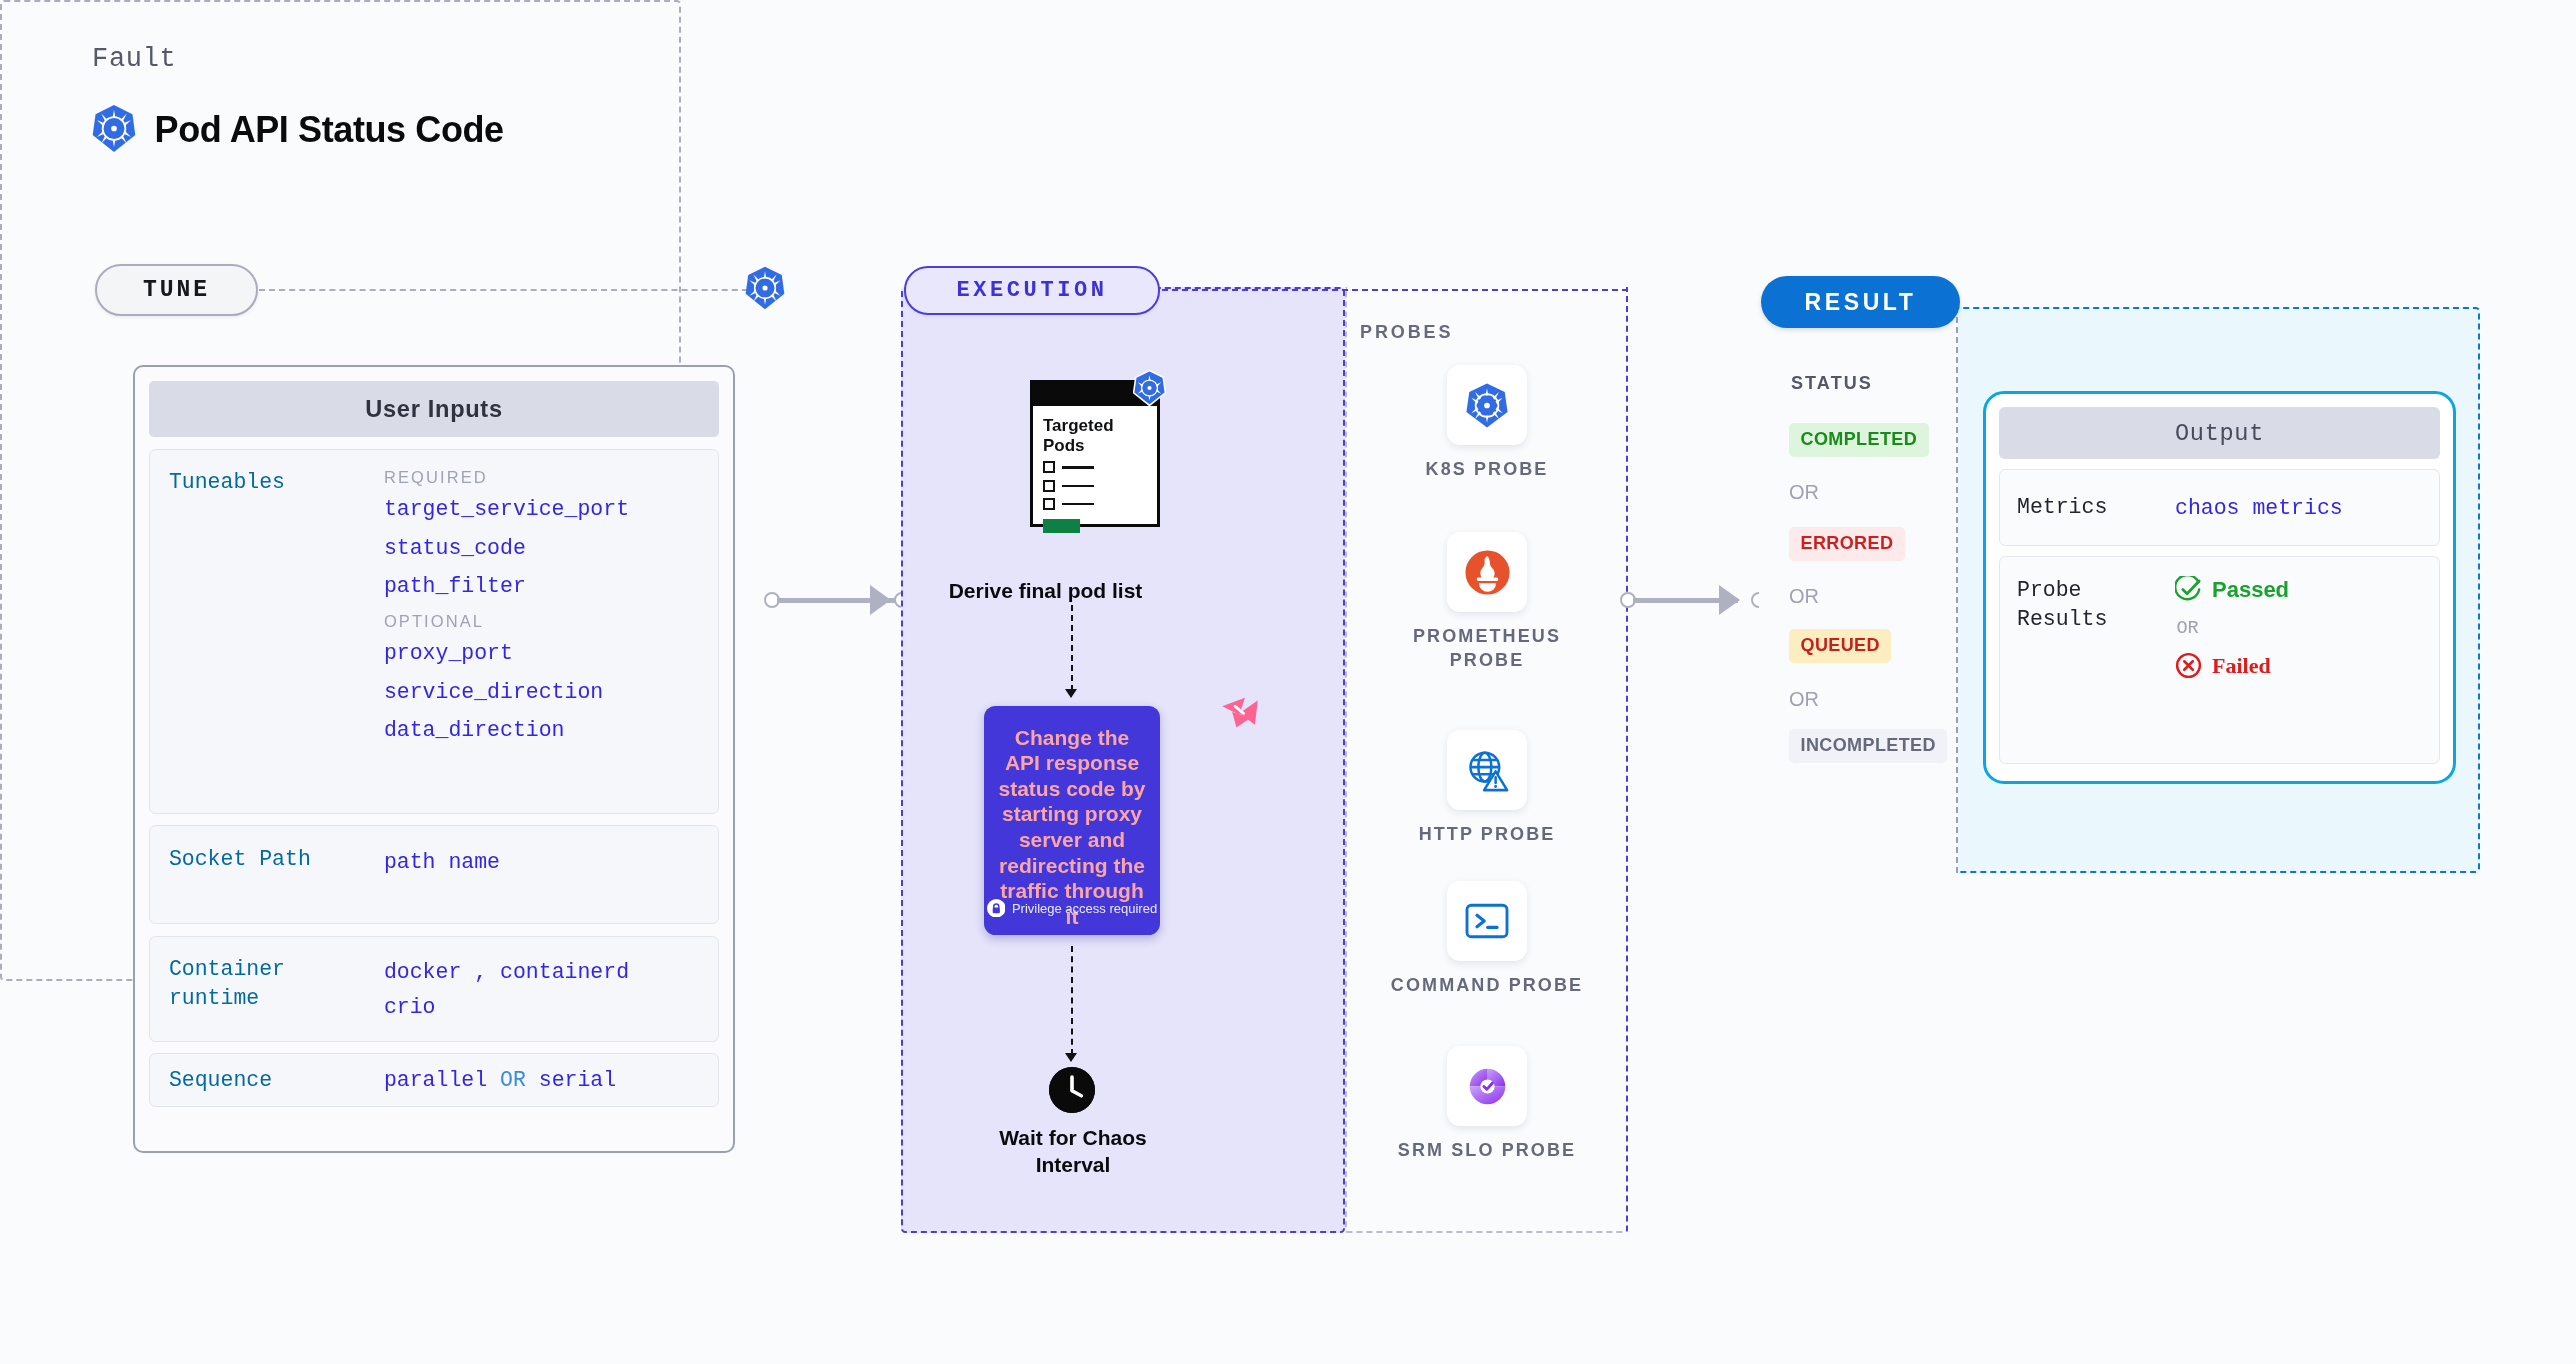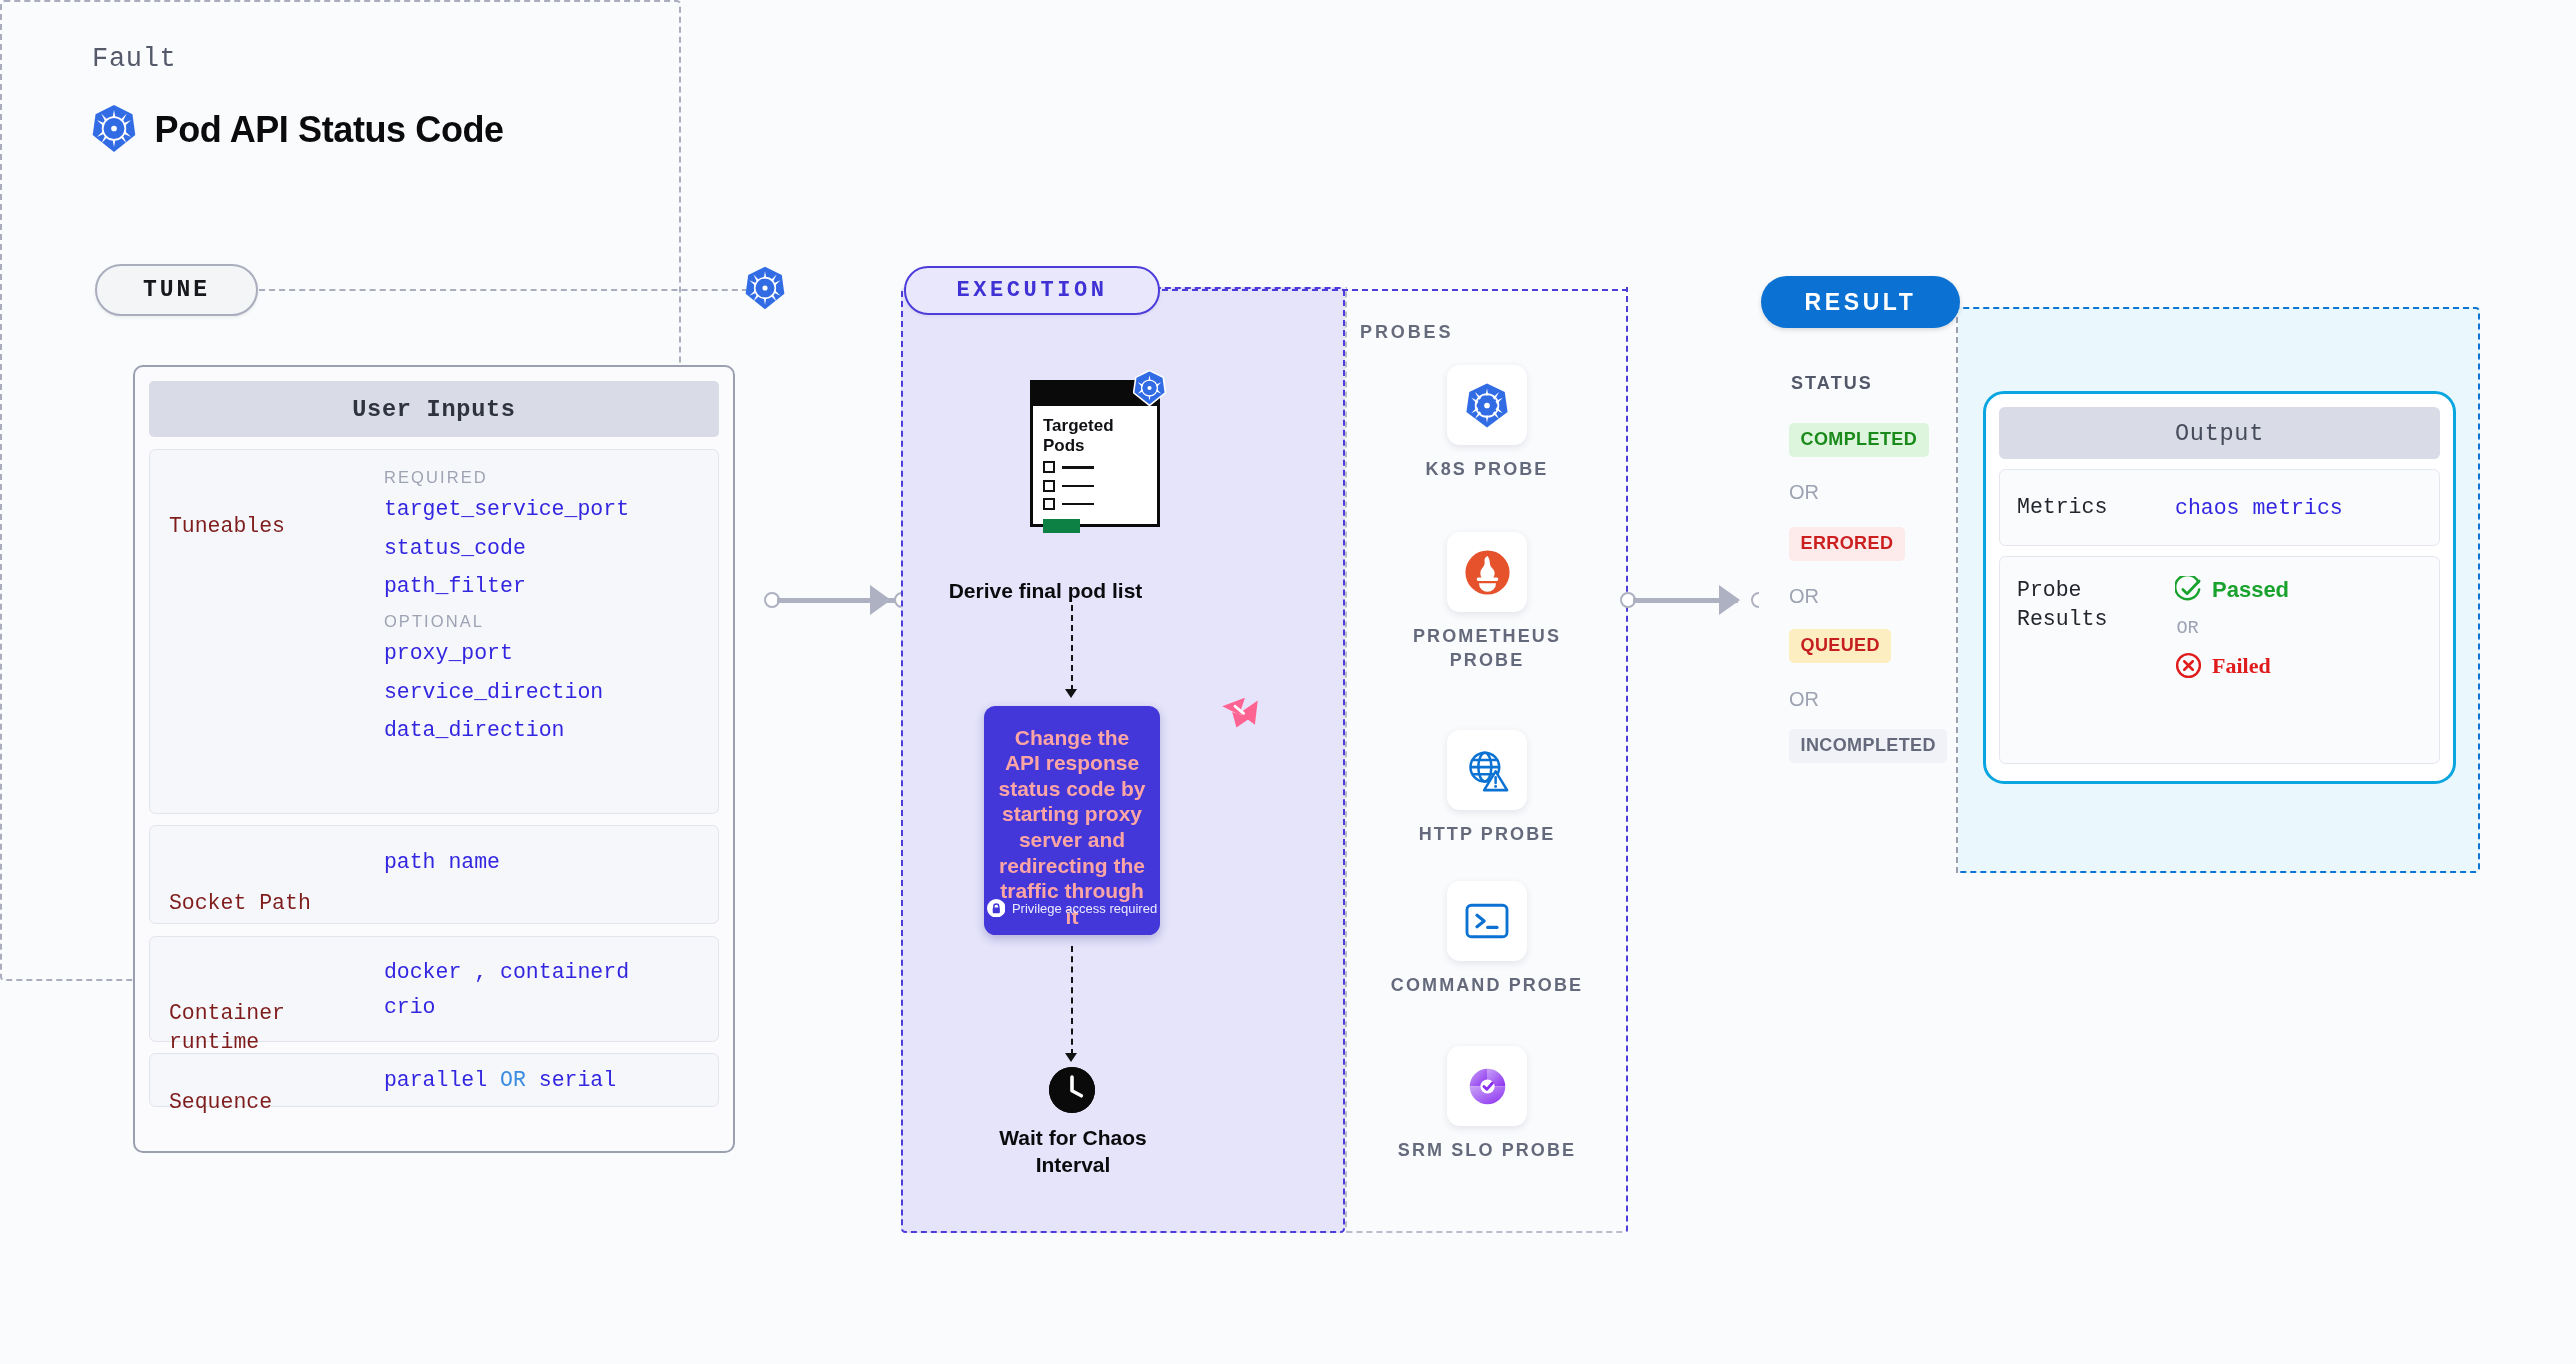--- a/index.html
+++ b/index.html
@@ -43,31 +43,31 @@
 
   
   #user-inputs-card {
     position: absolute; left: 133px; top: 365px; width: 602px; height: 788px;
     background: #fbfbfd; border: 2.1px solid #9aa0b0; border-radius: 10px;
     padding: 14.3px;
   }
   #user-inputs-head {
     height: 56px; background: #d9dbe6; border-radius: 5px;
     display: flex; align-items: center; justify-content: center;
-    font-family: Liberation Mono, monospace;
+    font-family: Liberation Sans, sans-serif;
     font-size: 23.6px; font-weight: 700; color: #2f3340; letter-spacing: 0.7px; text-align: center;
   }
   .ui-row {
     margin-top: 11.5px; background: #f6f7fa; border: 1.4px solid #e2e4ec;
     border-radius: 6.4px; padding: 18.6px 18.6px 18.6px 18.6px;
     display: flex; align-items: flex-start;
   }
   .ui-row-label {
     font-family: "Liberation Mono", monospace;
-    font-size: 21.5px; color: #7f1d1d; line-height: 1.35; width: 215px; flex: none; margin-top: 44px;
+    font-size: 21.5px; color: #0369a1; line-height: 1.35; width: 215px; flex: none;
   }
   .ui-row-values { flex: 1; }
   .grp-label {
     font-family: "Liberation Sans", sans-serif;
     font-size: 16.5px; color: #9ea3b3; letter-spacing: 2.1px; font-weight: 400;
     margin-bottom: 10px;
   }
   .tunable {
     font-family: "Liberation Mono", monospace;
     font-size: 21.5px; color: #3326e0; margin-bottom: 14.3px; font-weight: 500;

